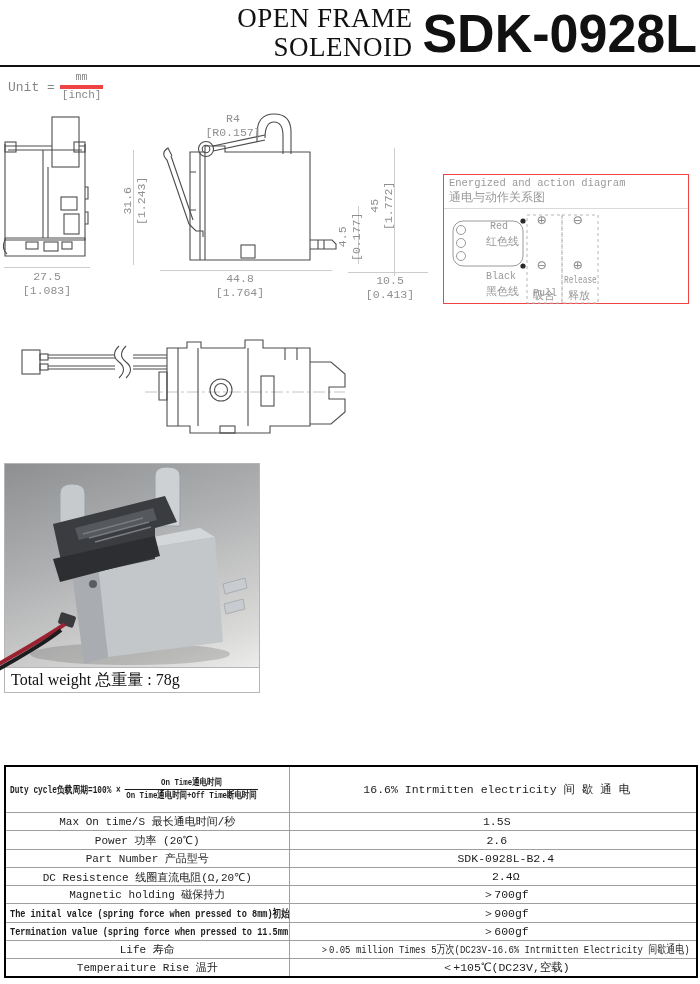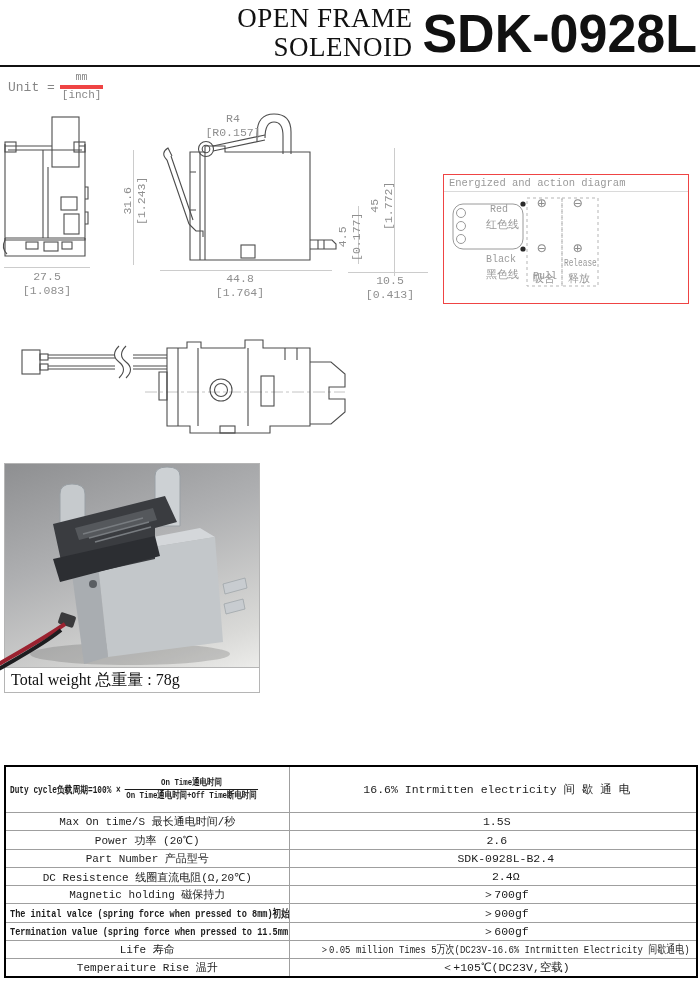--- a/index.html
+++ b/index.html
@@ -169,20 +169,21 @@
 
   <div class="dimline-h" style="left:348px;top:272px;width:80px;"></div>
   <div class="dim" style="left:352px;top:274px;width:76px;">
     <span>10.5</span>
     <span>[0.413]</span>
   </div>
 
   <div class="ebox">
     <div class="ebox-titles">
       <div class="ebox-t1">Energized and action diagram</div>
+      <div class="ebox-t2">通电与动作关系图</div>
     </div>
     <div class="ediag">
       <svg style="left:0;top:0;" width="246" height="96" viewBox="0 0 246 96">
         <g stroke="#9a9a9a" fill="none" stroke-width="1">
           <rect x="9" y="12" width="70" height="45" rx="10"></rect>
           <circle cx="17" cy="21" r="4.5"></circle>
           <circle cx="17" cy="34" r="4.5"></circle>
           <circle cx="17" cy="47" r="4.5"></circle>
           <rect x="83" y="6" width="35" height="88" stroke-dasharray="3,3" stroke="#b5b5b5"></rect>
           <rect x="118" y="6" width="36" height="88" stroke-dasharray="3,3" stroke="#b5b5b5"></rect>

